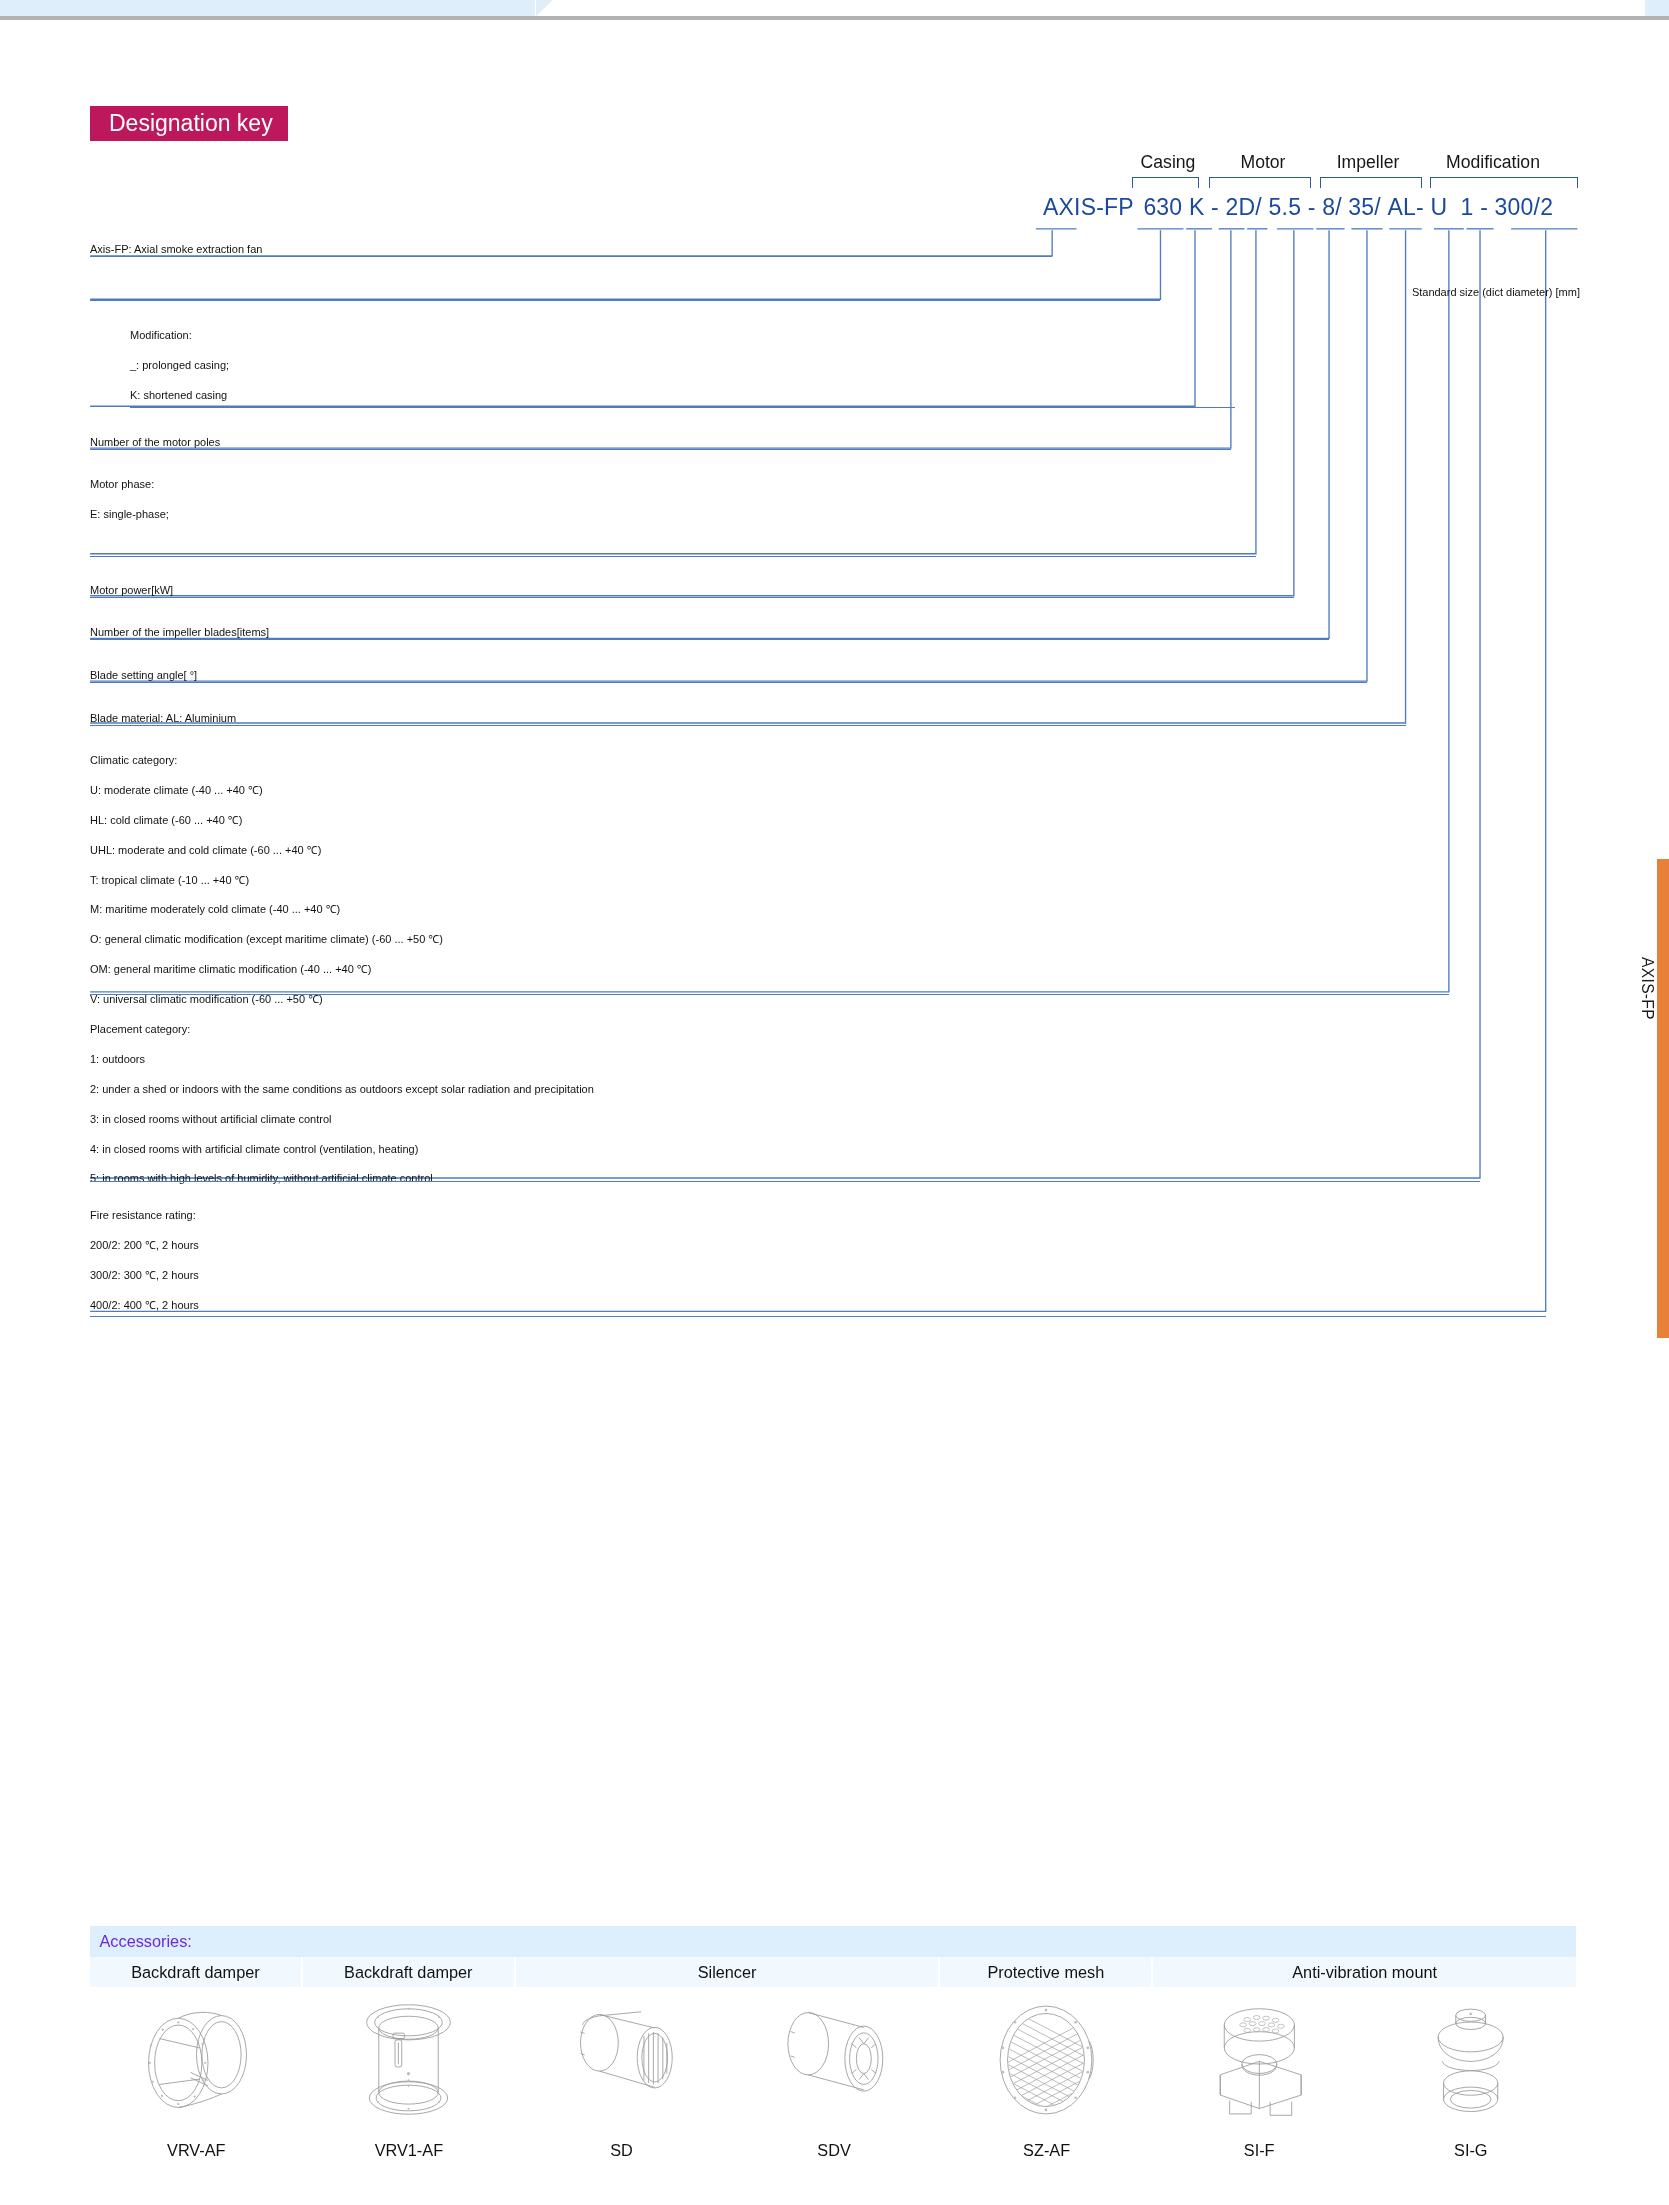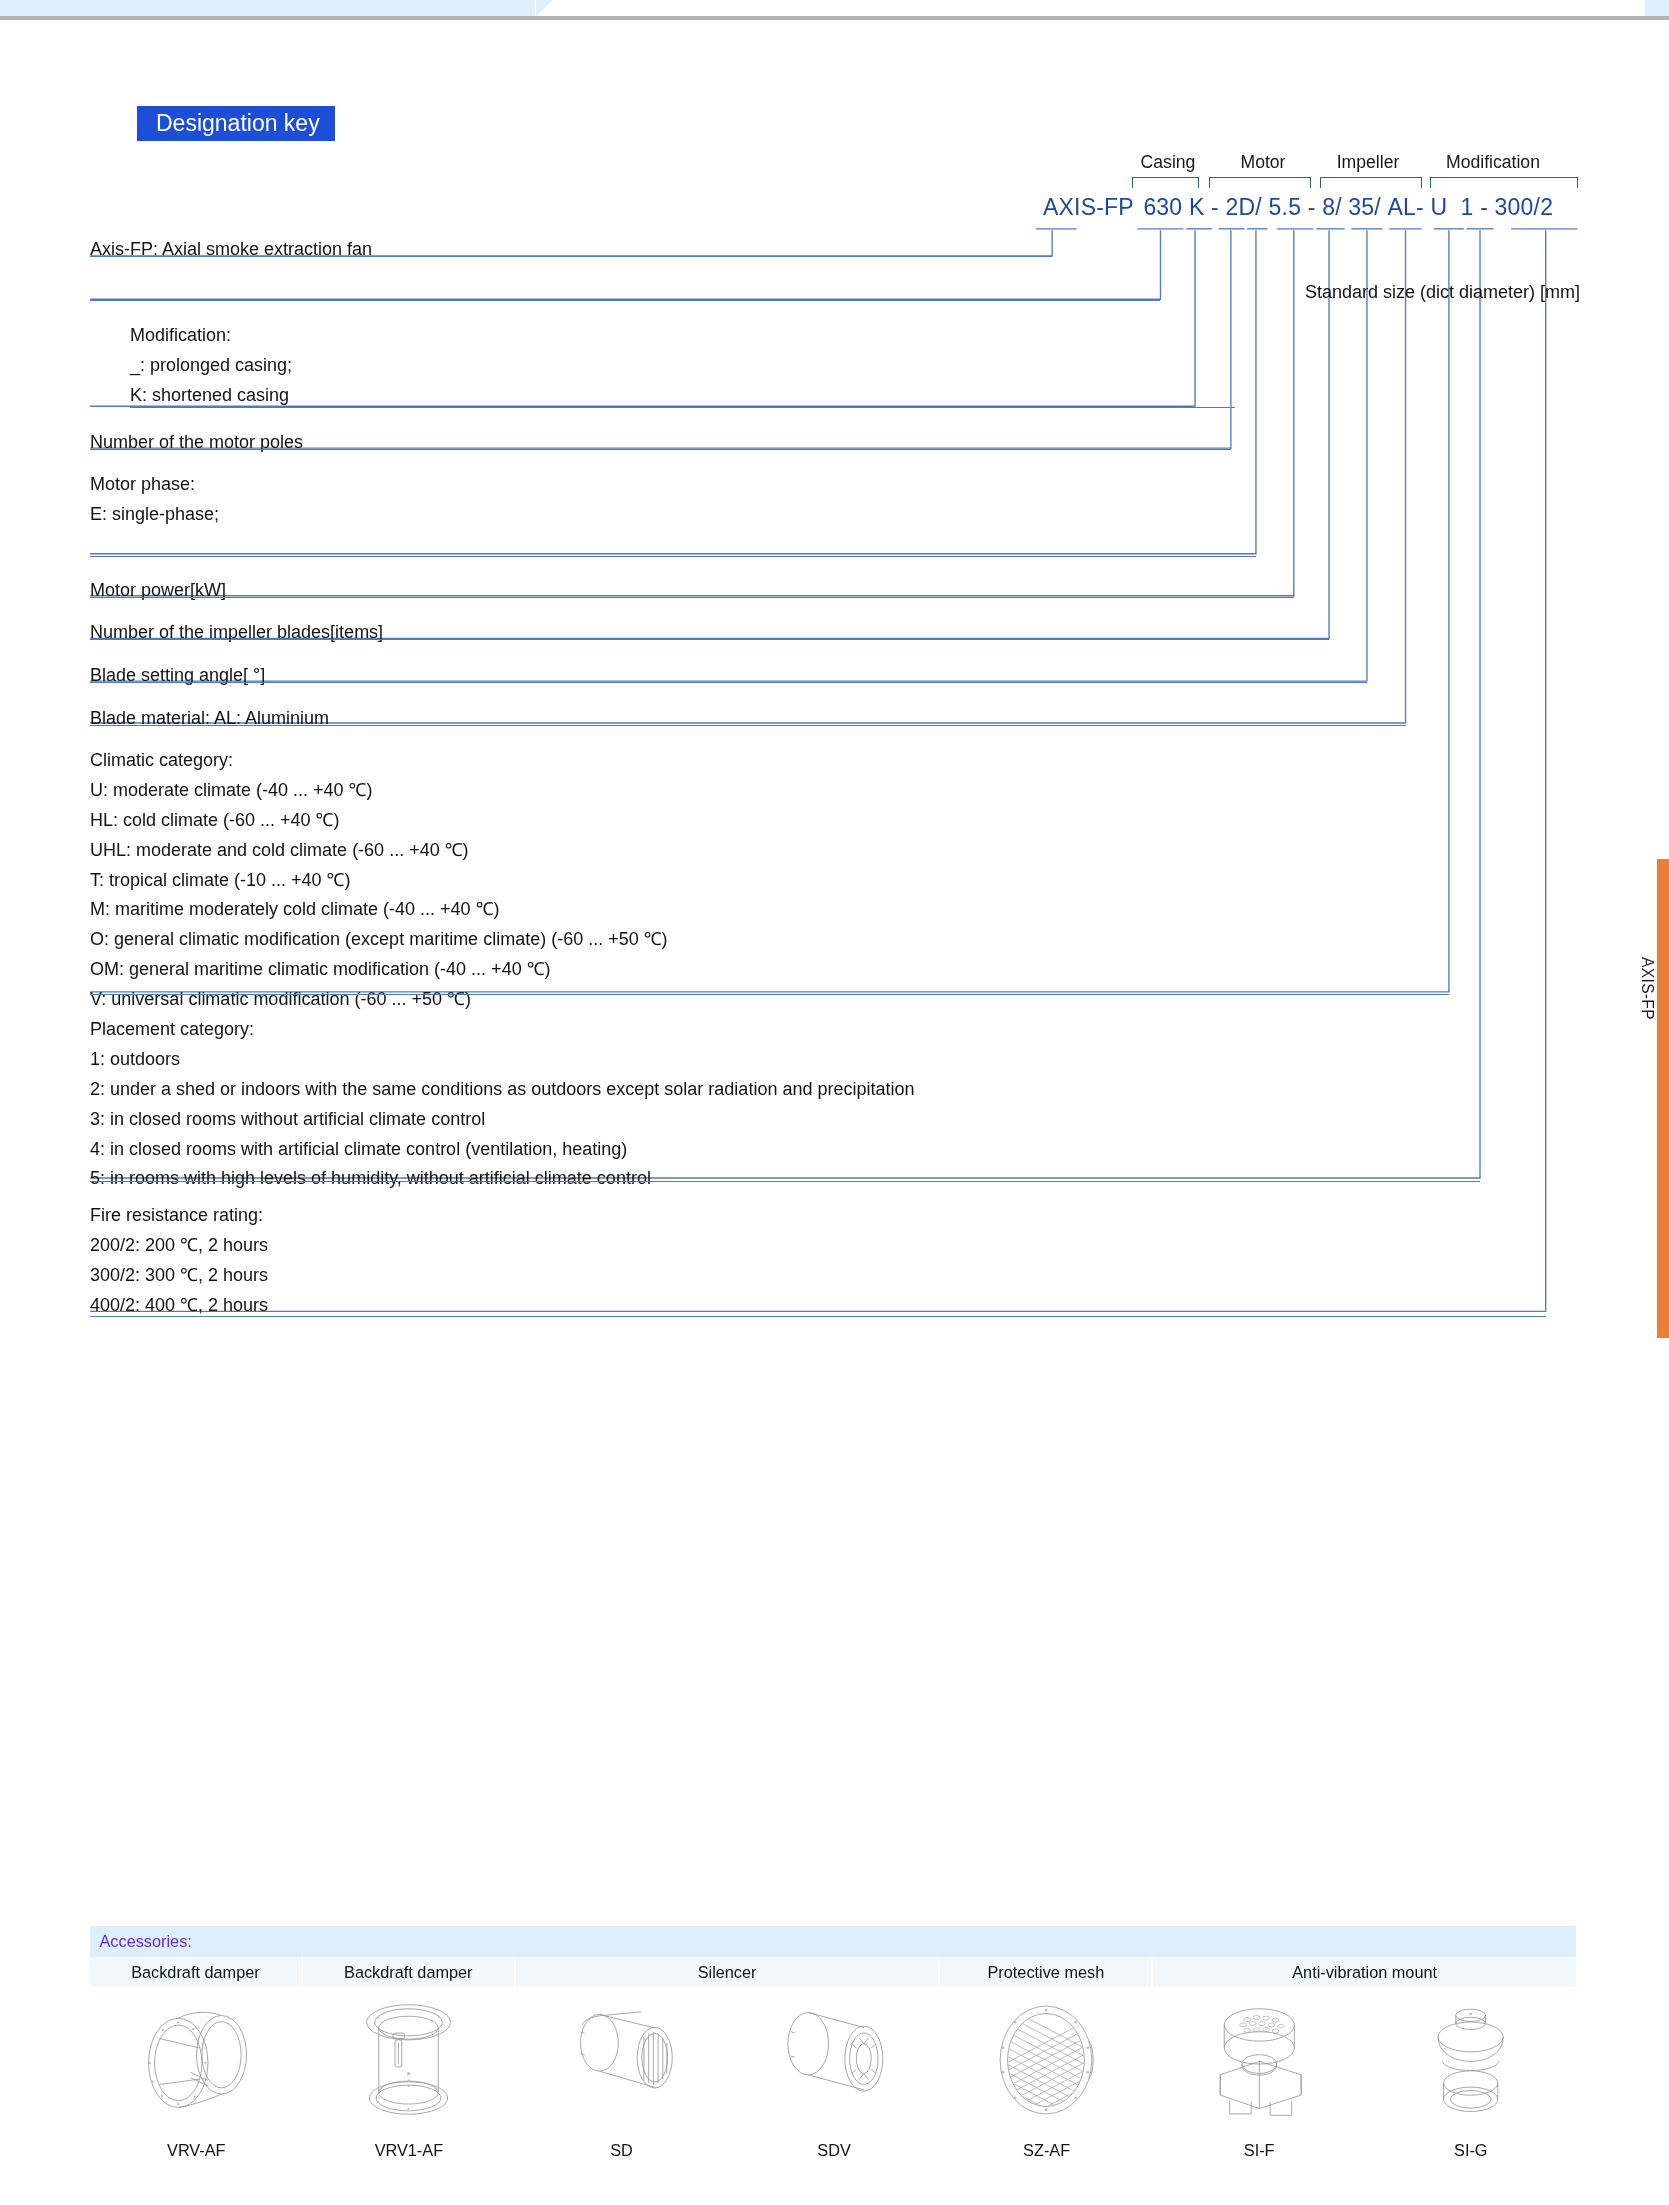--- a/index.html
+++ b/index.html
@@ -77,26 +77,25 @@
     white-space: nowrap;
   }
 
   
   .heading-banner {
     position: absolute;
     left: 90px;
     top: 106px;
     height: 35px;
     padding: 0 15px 0 19px;
-    background: #1d4ed8;
+    background: #be185d;
     color: #ffffff;
     font-size: 23px;
     line-height: 35px;
     white-space: nowrap;
-    margin-left: 47px;
   }
 
   
   .code-line {
     position: absolute;
     left: 1043px;
     top: 194px;
     font-size: 23px;
     color: #1b4a9c;
     white-space: nowrap;
@@ -127,21 +126,21 @@
     position: absolute;
     left: 90px;
     top: 234px;
     width: 1490px;
   }
   .row {
     position: relative;
     box-sizing: border-box;
   }
   .row-text {
-    font-size: 18px;
+    font-size: 11px;
     line-height: 28.4px;
     color: #121212;
     white-space: nowrap;
     padding-top: 1.4px;
   }
   .rule {
     position: absolute;
     left: 0;
     height: 0;
     border-top: 1.4px solid #4f7cc0;

